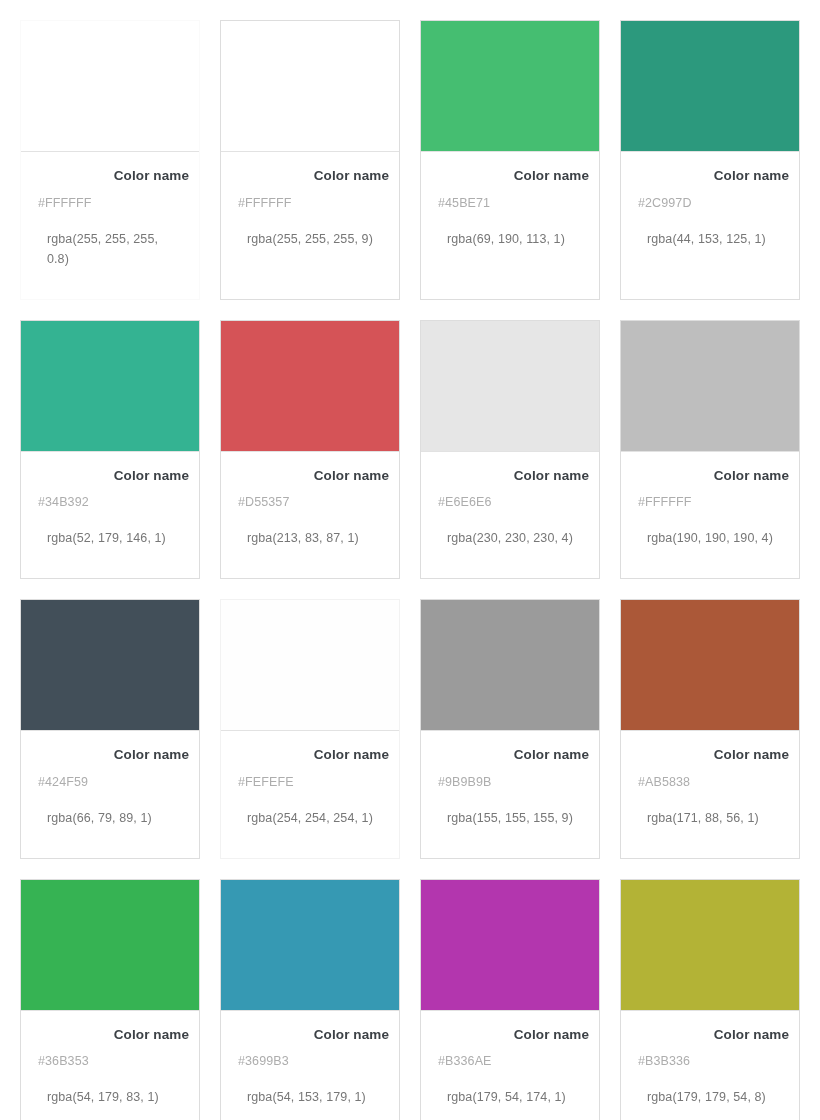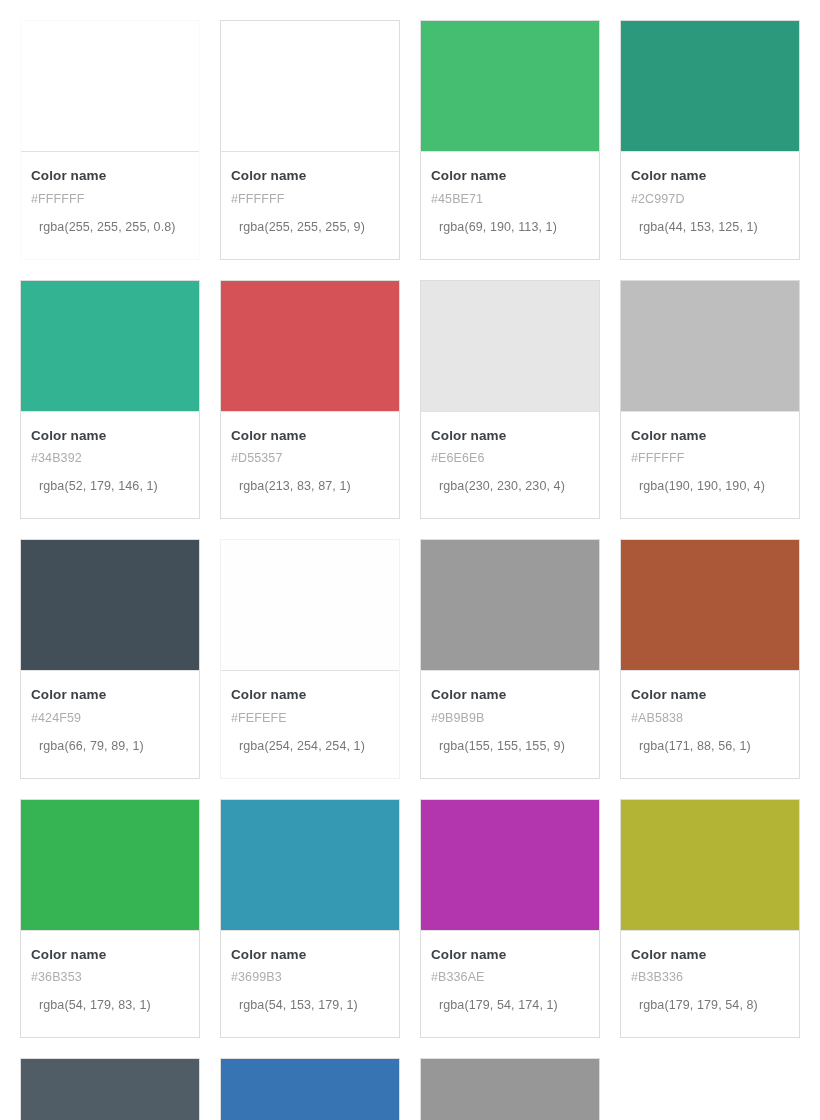--- a/index.html
+++ b/index.html
@@ -54,33 +54,34 @@
   .color-card.ultrafaint-border .card-info {
     border-top: 1px solid #e2e2e2;
   }
   .color-name {
     font-size: 13.5px;
     font-weight: bold;
     color: #3c4146;
     line-height: 1.45;
     letter-spacing: 0.1px;
     margin: 0 0 3px 0;
+    text-align: right;
   }
   .color-hex {
     font-size: 12.5px;
     color: #adadad;
     line-height: 1.6;
-    margin: 0;
+    margin: 7px;
     letter-spacing: 0.1px;
   }
   .color-rgba {
     font-size: 12.5px;
     color: #777777;
     line-height: 1.6;
-    margin: 8px;
+    margin: 16px;
     letter-spacing: 0.1px;
   }
 </style>
 </head>
 <body>
 
 <div class="palette-grid">
     <div class="color-card ultrafaint-border">
       <div class="swatch" style="background: rgba(255, 255, 255, 0.8);"></div>
       <div class="card-info">

